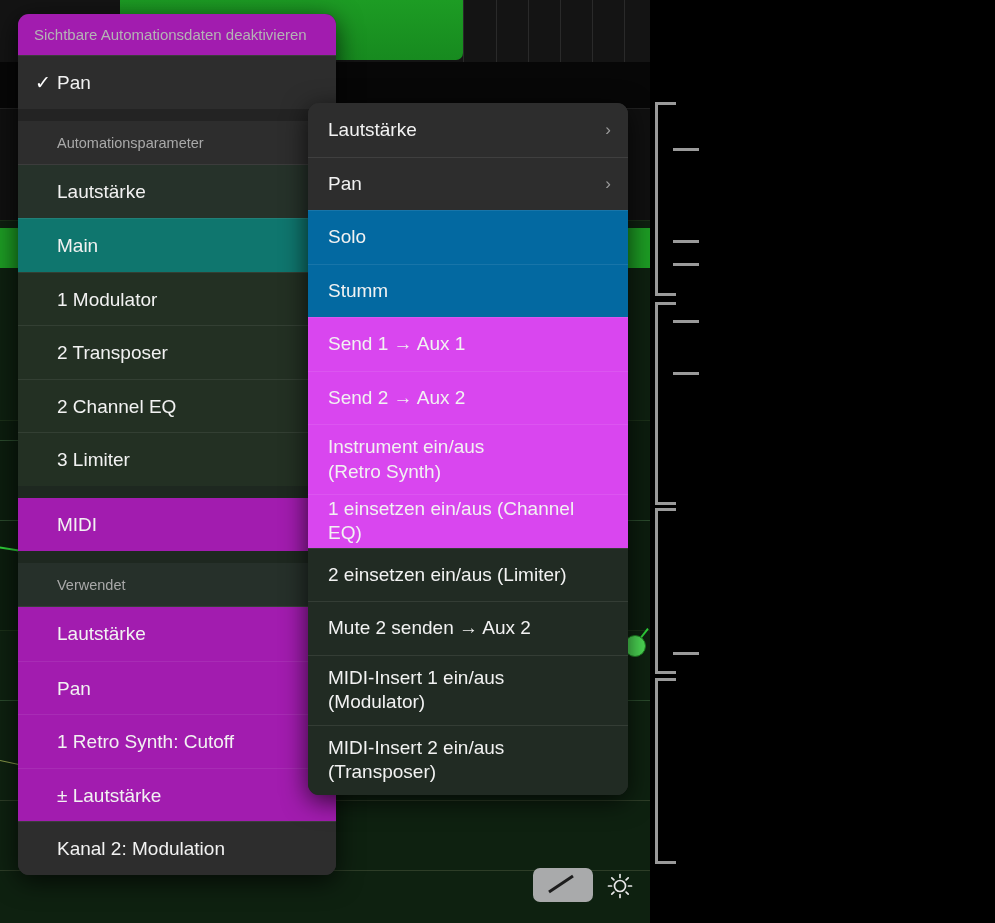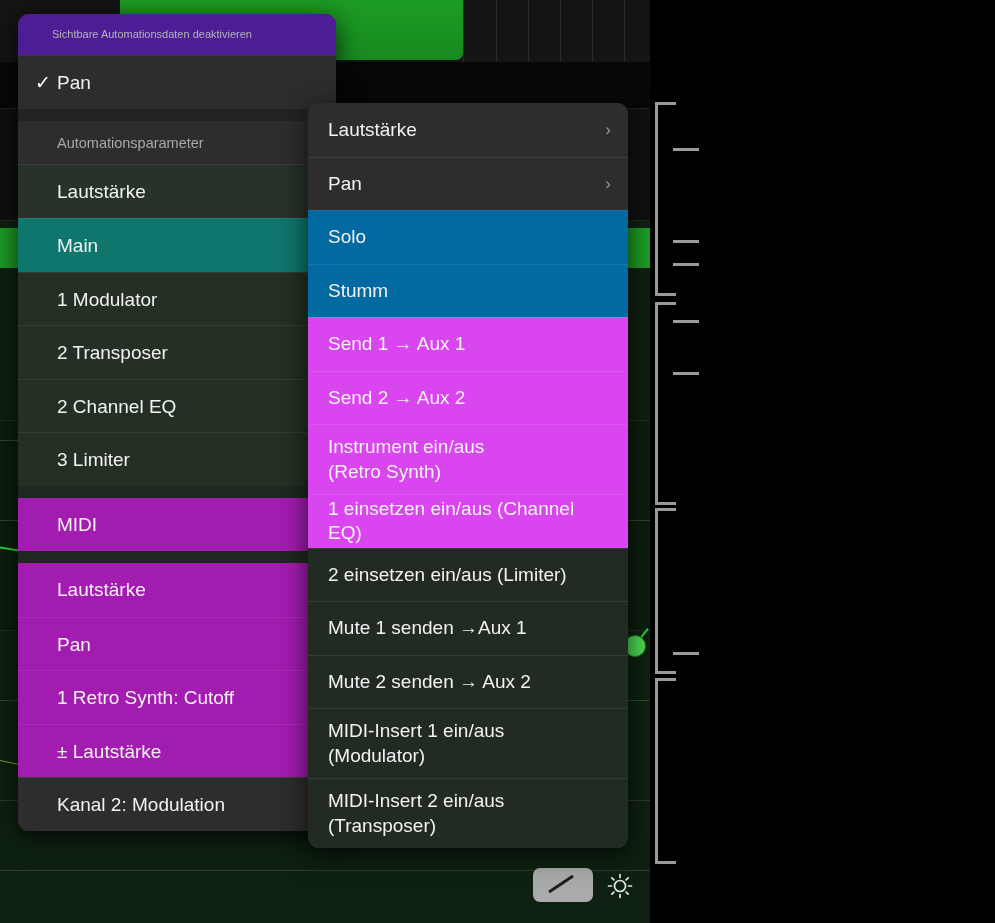--- a/index.html
+++ b/index.html
@@ -164,24 +164,24 @@
   
   #menu-main {
     left: 18px;
     top: 14px;
     width: 318px;
     background: #2b2b2b;
   }
   .m-hdr {
     height: 41px;
     line-height: 41px;
-    padding-left: 34px;
-    font-size: 11px;
+    padding-left: 16px;
+    font-size: 15px;
     color: #b4b4b4;
-    background: #4c1d95;
+    background: #a21caf;
     box-sizing: border-box;
   }
   .m-item {
     position: relative;
     height: 53.5px;
     line-height: 53.5px;
     padding-left: 39px;
     font-size: 19px;
     color: #f2f2f2;
     box-sizing: border-box;
@@ -350,20 +350,21 @@
     <div class="m-item tintB">2 Transposer</div>
     <div class="m-item tintB">2 Channel EQ</div>
     <div class="m-item tintB">3 Limiter</div>
 
     <div class="m-sep tint"></div>
 
     <div class="m-item tintC noline">MIDI</div>
 
     <div class="m-sep tint"></div>
 
+    <div class="m-sub tint">Verwendet</div>
 
     <div class="m-item tintC noline">Lautstärke</div>
     <div class="m-item tintC">Pan</div>
     <div class="m-item tintC">1 Retro Synth: Cutoff</div>
     <div class="m-item tintC">± Lautstärke</div>
     <div class="m-item neutral">Kanal 2: Modulation</div>
   </div>
 
   <div class="menu" id="menu-sub">
 
@@ -399,23 +400,20 @@
     </div>
 
     <div class="s-item one tintB">
       <span class="s-label">1 einsetzen ein/aus (Channel EQ)</span>
     </div>
 
     <div class="s-item one tintC">
       <span class="s-label">2 einsetzen ein/aus (Limiter)</span>
     </div>
 
-    <div class="s-item one tintC">
-      <span class="s-label">Mute 1 senden →Aux 1</span>
-    </div>
 
     <div class="s-item one tintC">
       <span class="s-label">Mute 2 senden → Aux 2</span>
     </div>
 
     <div class="s-item two tintC">
       <span class="s-label">MIDI-Insert 1 ein/aus
 (Modulator)</span>
     </div>
 

